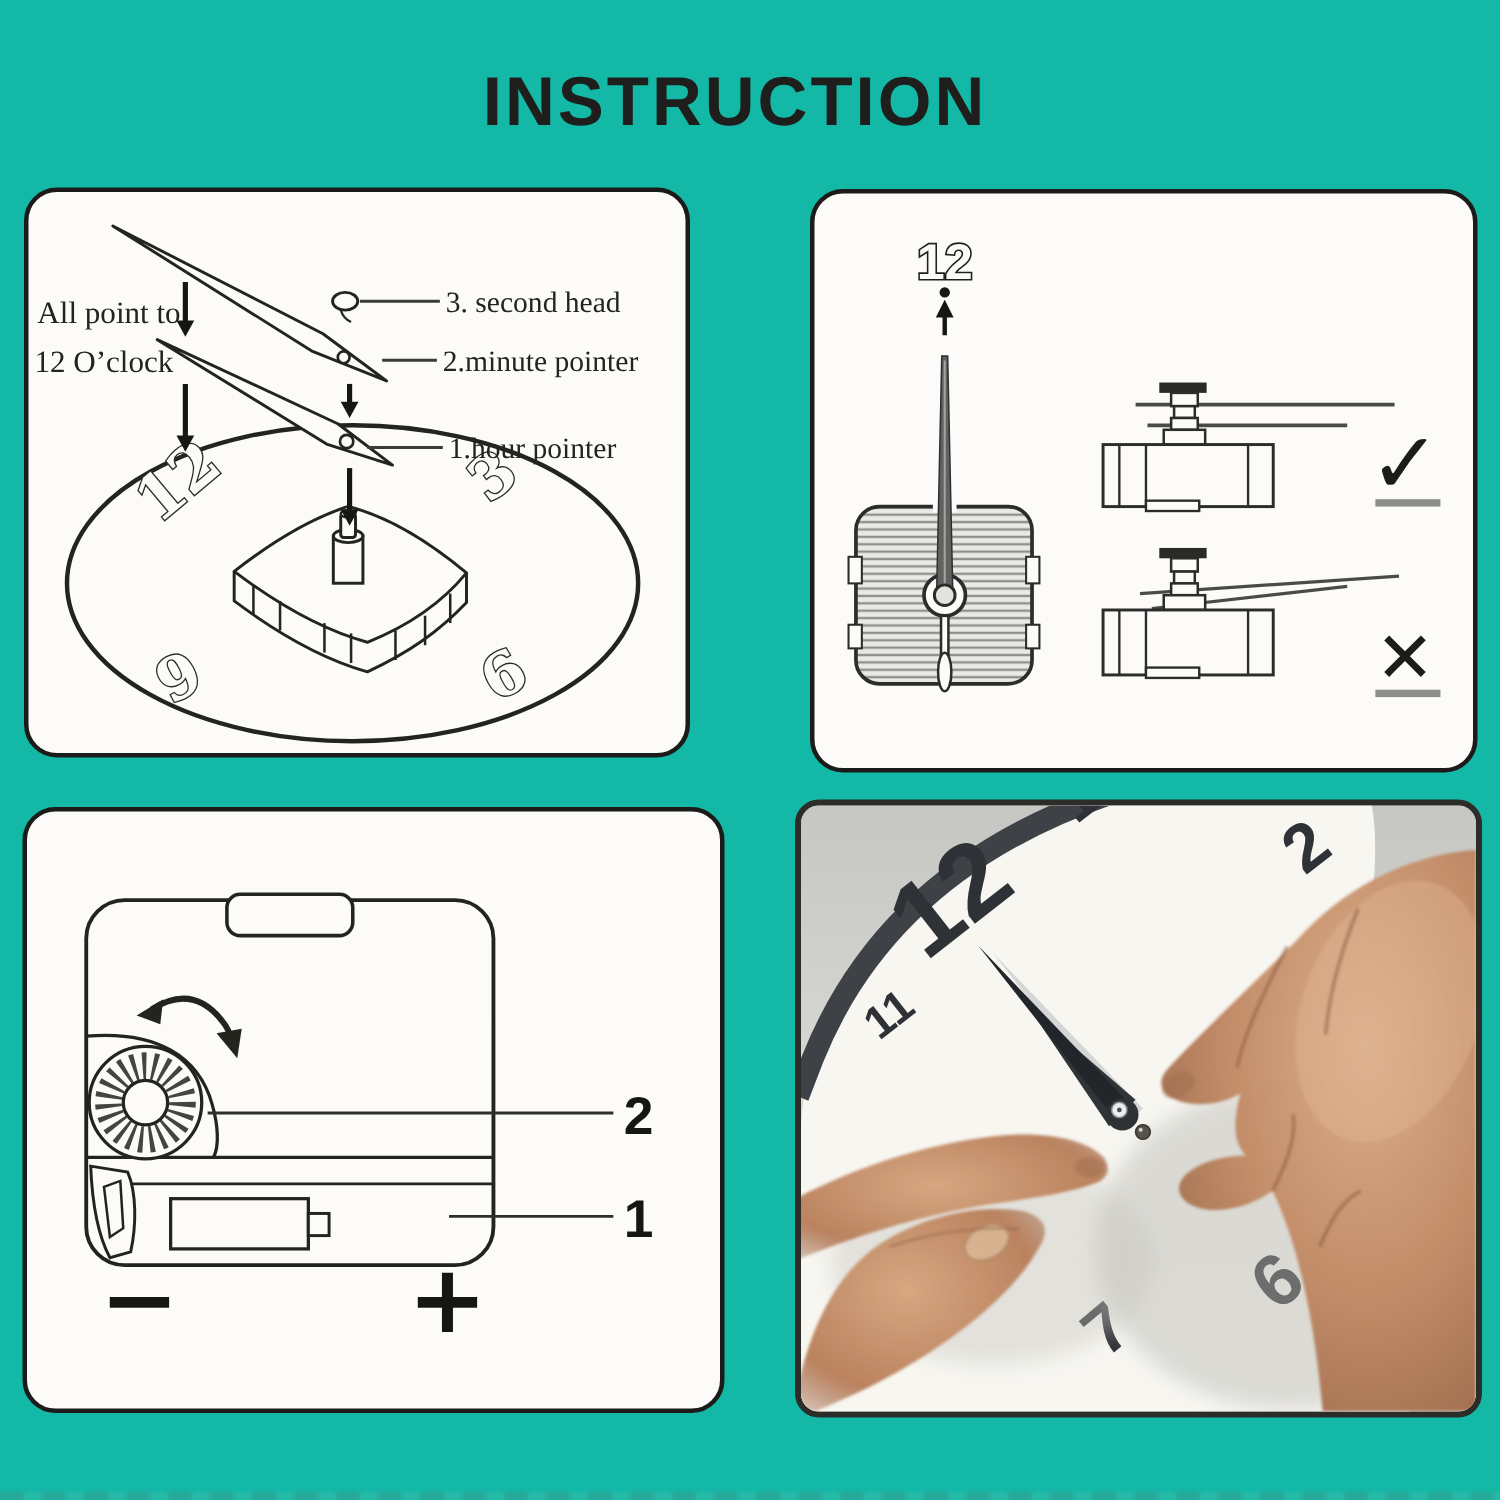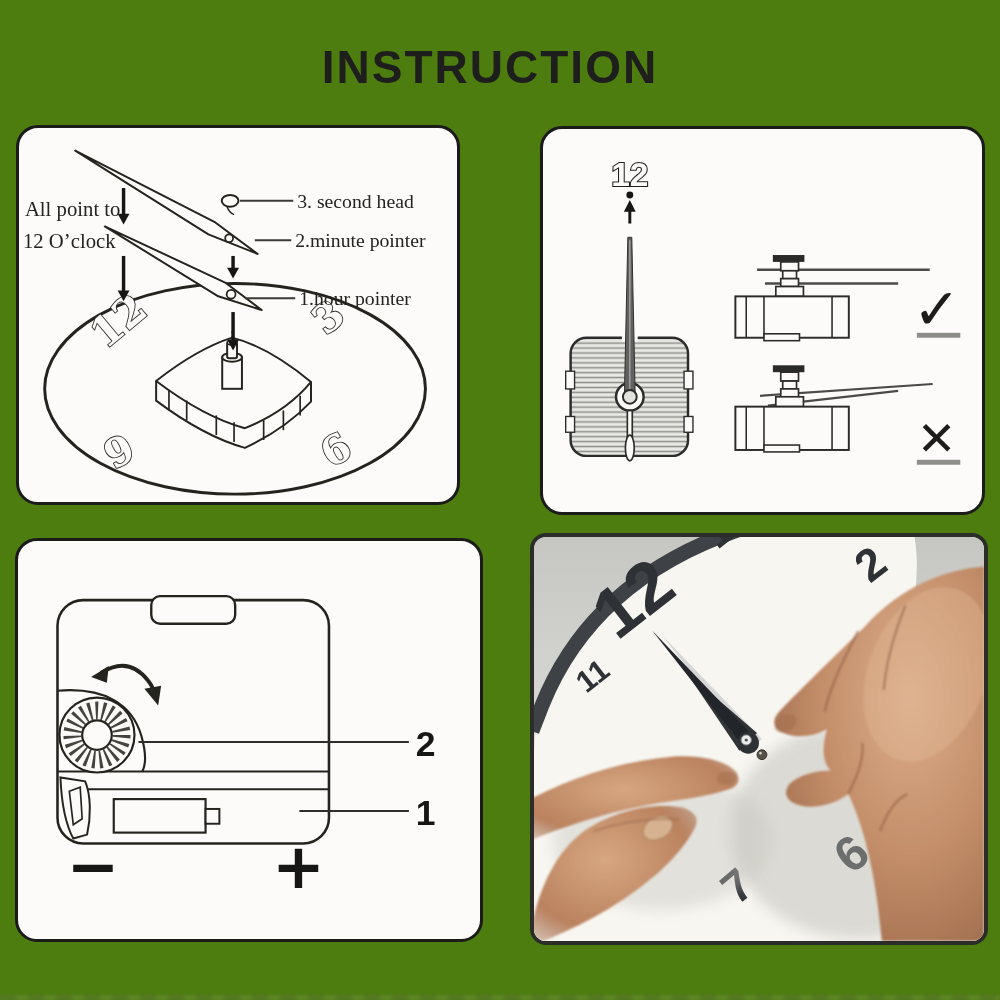--- a/index.html
+++ b/index.html
@@ -1,17 +1,17 @@
 <!DOCTYPE html>
 <html><head>
 <meta charset="utf-8">
 <style>
   html,body{margin:0;padding:0;}
   body{width:1000px;height:1000px;overflow:hidden;background:#fbfaf7;}
-  .page{position:relative;width:1000px;height:1000px;background:#4d7c0f;
+  .page{position:relative;width:1000px;height:1000px;background:#14b8a6;
         font-family:"Liberation Sans",sans-serif;}
   .page-title{position:absolute;top:40px;left:0;width:980px;margin:0;
         text-align:center;font-size:46px;font-weight:bold;letter-spacing:2px;
         color:#1e1e1c;font-family:"Liberation Sans",sans-serif;}
   .panel{position:absolute;border:3px solid #1b1b19;border-radius:22px;
         background:#fcfbf9;box-sizing:border-box;}
   .panel svg{display:block;width:100%;height:100%;}
   #panel-assembly{left:16px;top:125px;width:444px;height:380px;}
   #panel-align{left:540px;top:126px;width:445px;height:389px;}
   #panel-movement{left:15px;top:538px;width:468px;height:404px;}

